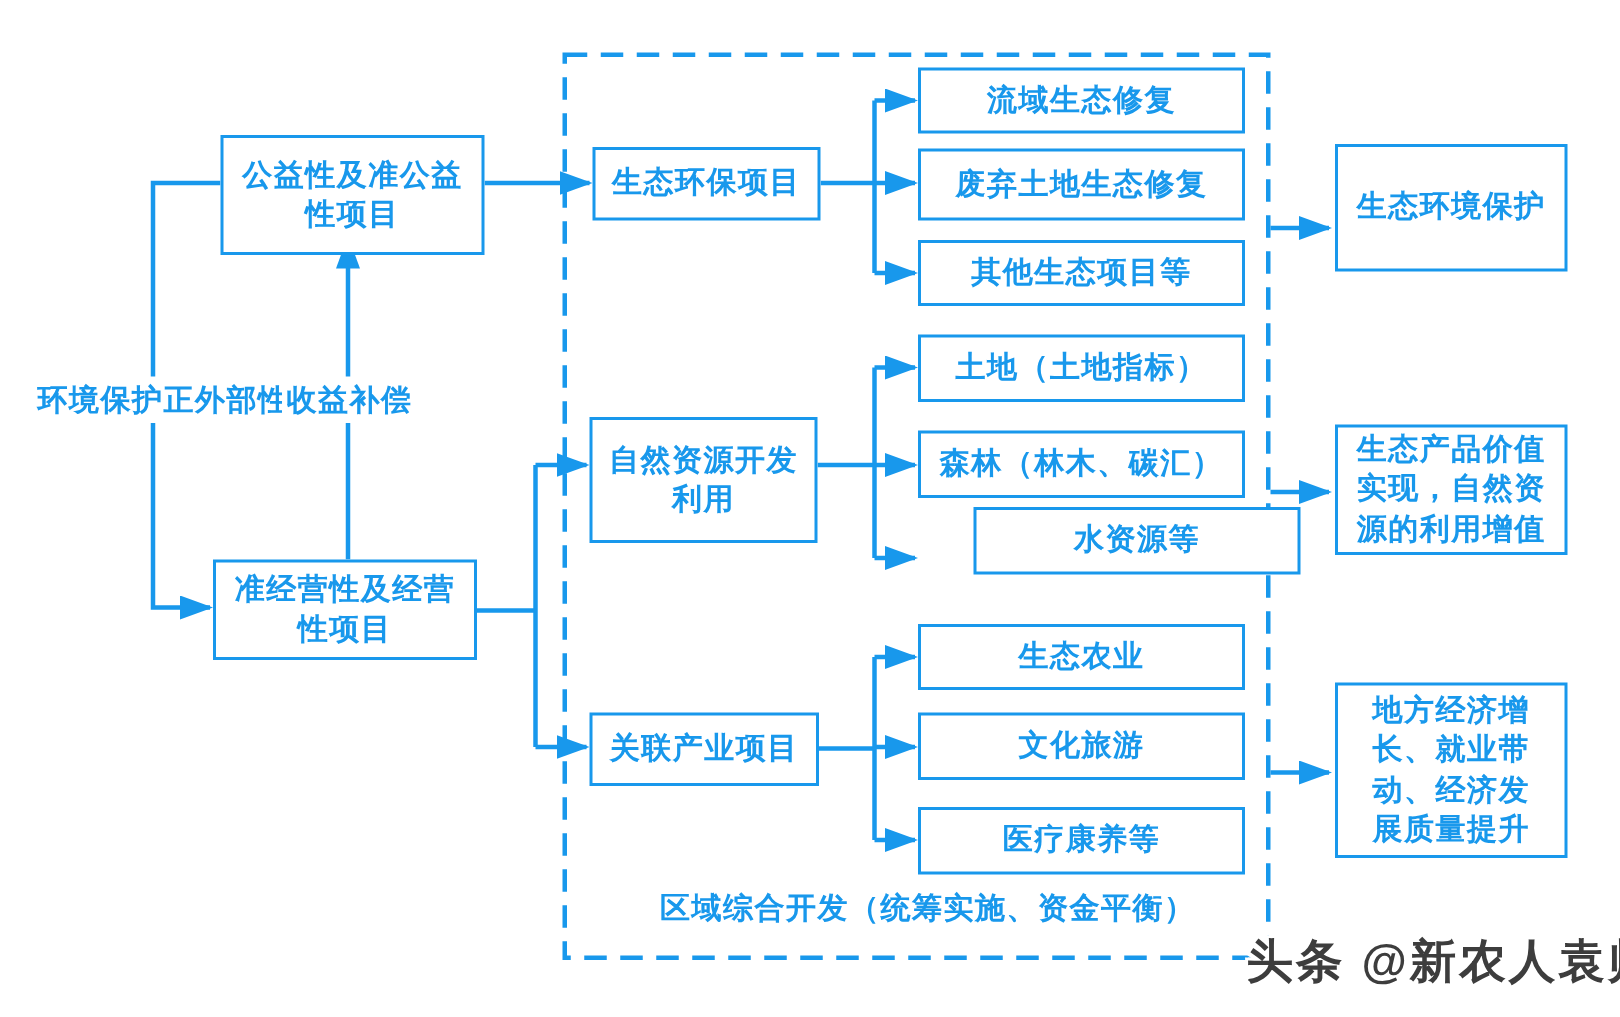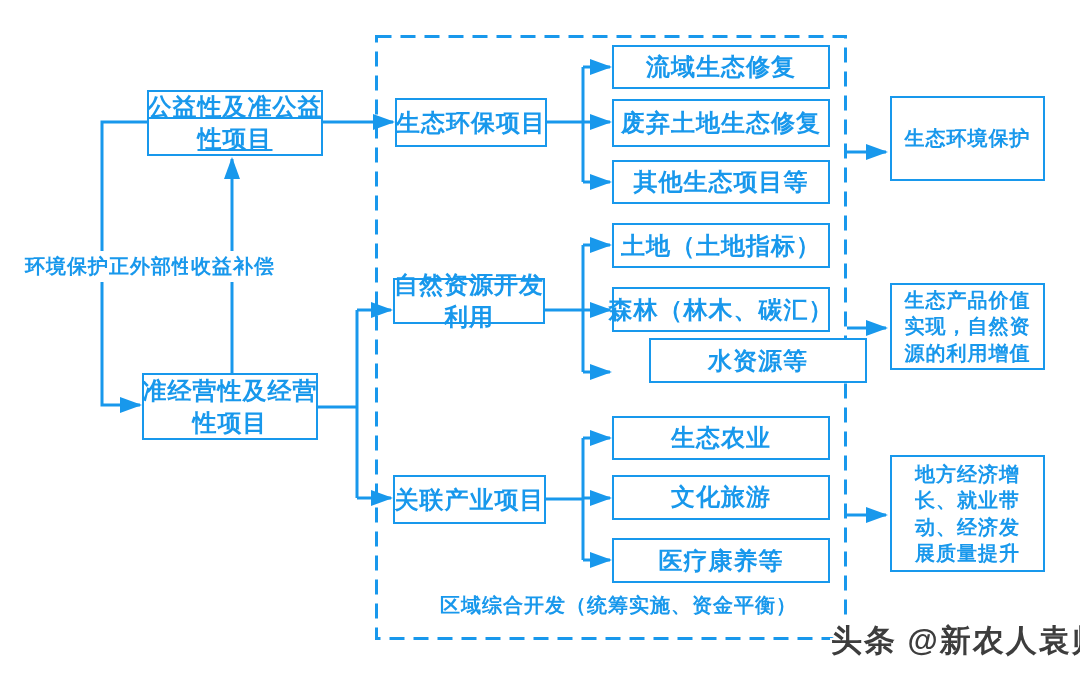--- a/index.html
+++ b/index.html
@@ -20,21 +20,21 @@
     left: 0; top: 0;
     width: 1080px; height: 678px;
     color: var(--blue);
   }
   .box {
     position: absolute;
     border: 2.5px solid var(--blue);
     background: #fff;
     color: var(--blue);
     font-weight: bold;
-    font-size: 24px;
+    font-size: 20px;
     letter-spacing: 1px;
     line-height: 1.32;
     display: flex;
     flex-direction: column;
     align-items: center;
     justify-content: center;
     text-align: center;
     white-space: nowrap;
   }
   .flabel {
@@ -53,27 +53,27 @@
     font-size: 31px;
     font-weight: bold;
     letter-spacing: 2px;
     color: #3D3D3D;
     white-space: nowrap;
     text-shadow: -2px -2px 0 #fff, 2px -2px 0 #fff, -2px 2px 0 #fff,
                   2px 2px 0 #fff, 0 -2px 0 #fff, 0 2px 0 #fff,
                  -2px 0 0 #fff, 2px 0 0 #fff;
   }
   
-  .n-public      { left:147px; top:90px;  width:176px; height:66px;text-decoration:underline; }
+  .n-public      { left:147px; top:90px;  width:176px; height:80px; }
   .n-operational { left:142px; top:373px; width:176px; height:67px; }
   .l-externality { left:22px;  top:251px; }
   .l-compensation{ left:188px; top:251px; }
   
   .n-cat0 { left:395px; top:98px;  width:152px; height:49px; }
-  .n-cat1 { left:393px; top:278px; width:152px; height:46px; }
+  .n-cat1 { left:393px; top:278px; width:152px; height:84px; }
   .n-cat2 { left:393px; top:475px; width:153px; height:49px; }
   
   .item { left:612px; width:218px; }
   .i0 { top:45px;  height:44px; }
   .i1 { top:99px;  height:48px; }
   .i2 { top:160px; height:44px; }
   .i3 { top:223px; height:45px; }
   .i4 { top:287px; height:45px; }
   .i5 { top:338px; height:45px;margin-left:37px; }
   .i6 { top:416px; height:44px; }

